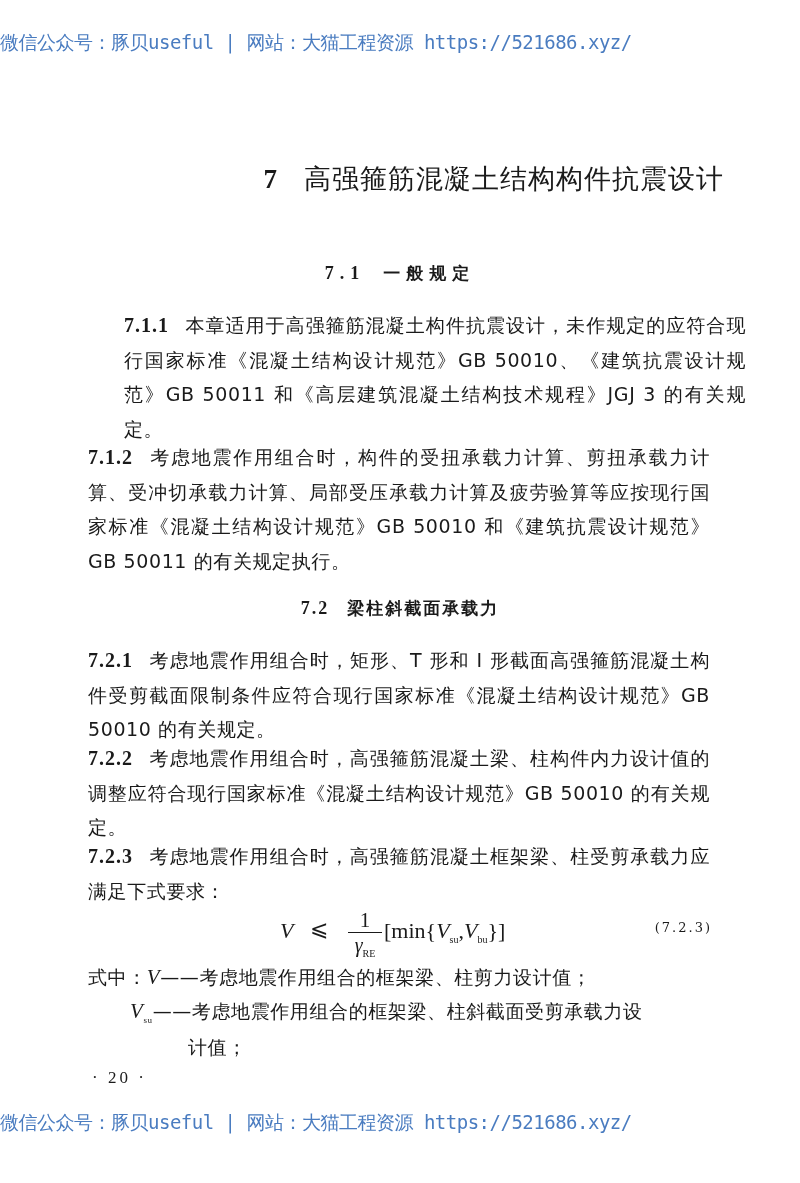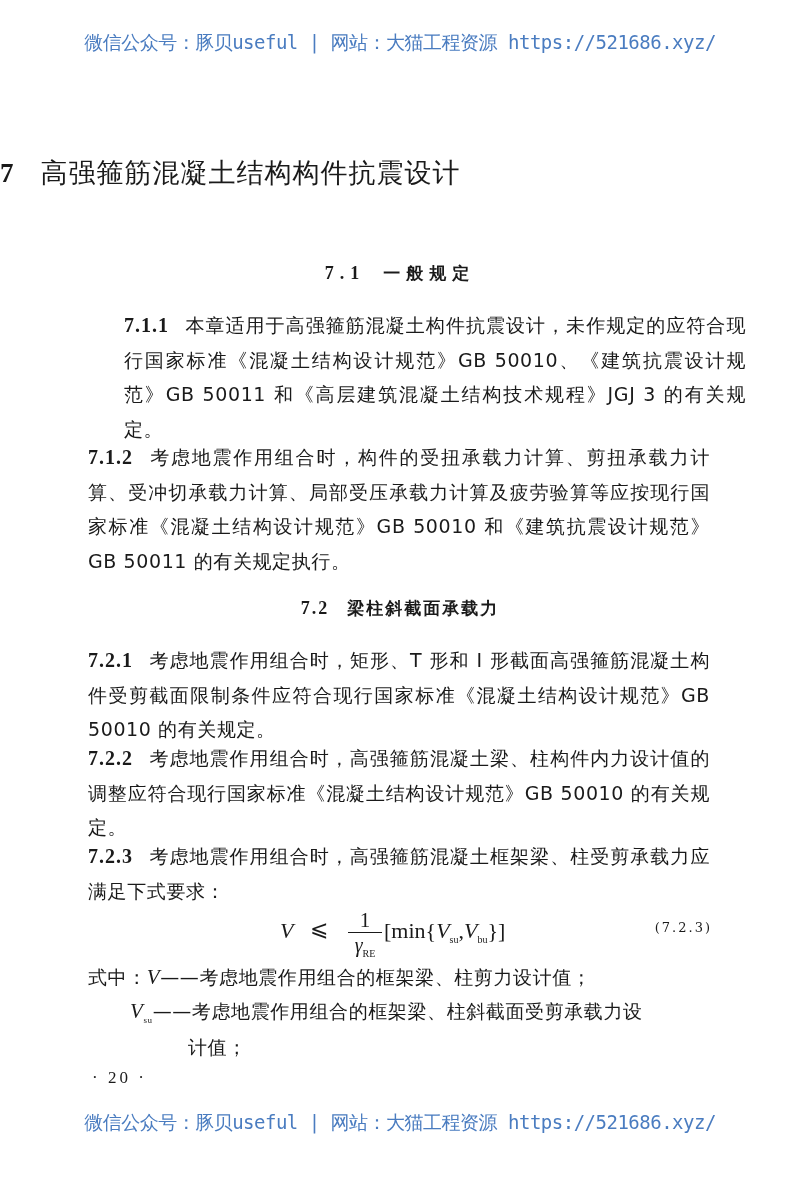--- a/index.html
+++ b/index.html
@@ -1,23 +1,23 @@
 <!DOCTYPE html>
 <html><head>
 <meta charset="utf-8">
 <style>
   html, body { margin:0; padding:0; background:#ffffff; }
   body { width:800px; height:1183px; position:relative; overflow:hidden;
          font-family:"DejaVu Serif","Liberation Serif",serif; color:#1a1a1a; }
-  .wm { position:absolute; left:0; width:800px; text-align:center;
+  .wm { position:absolute; left:0; width:800px; text-align:left;
         font-family:"DejaVu Sans Mono","Liberation Mono",monospace;
         font-size:19px; color:#4a7cc0; letter-spacing:-0.5px; white-space:nowrap; }
   .wm-top { top:30px; }
   .wm-bottom { top:1110px; }
-  .chapter { position:absolute; top:155px; left:0; width:724px; text-align:left;
+  .chapter { position:absolute; top:161px; left:0; width:724px; text-align:right;
              font-size:27px; font-family:"DejaVu Sans","Liberation Sans",sans-serif; letter-spacing:1px; }
   .chapter .num { font-family:"Liberation Serif",serif; font-weight:bold; margin-right:26px; }
   .section { position:absolute; left:0; width:800px; text-align:center;
              font-family:"DejaVu Sans","Liberation Sans",sans-serif; font-weight:bold; font-size:17px; }
   .section .snum { font-family:"Liberation Serif",serif; font-weight:bold; margin-right:18px; font-size:18px; }
   .s71 { top:262px; letter-spacing:6px; }
   .s72 { top:597px; letter-spacing:2px; }
   .para { position:absolute; left:88px; width:622px; font-size:19px; line-height:34.5px;
           font-family:"DejaVu Sans","Liberation Sans",sans-serif; text-align:justify; letter-spacing:0.6px; }
   .para .cl { font-family:"Liberation Serif",serif; font-weight:bold; font-size:20px; margin-right:16px; letter-spacing:1px; }

